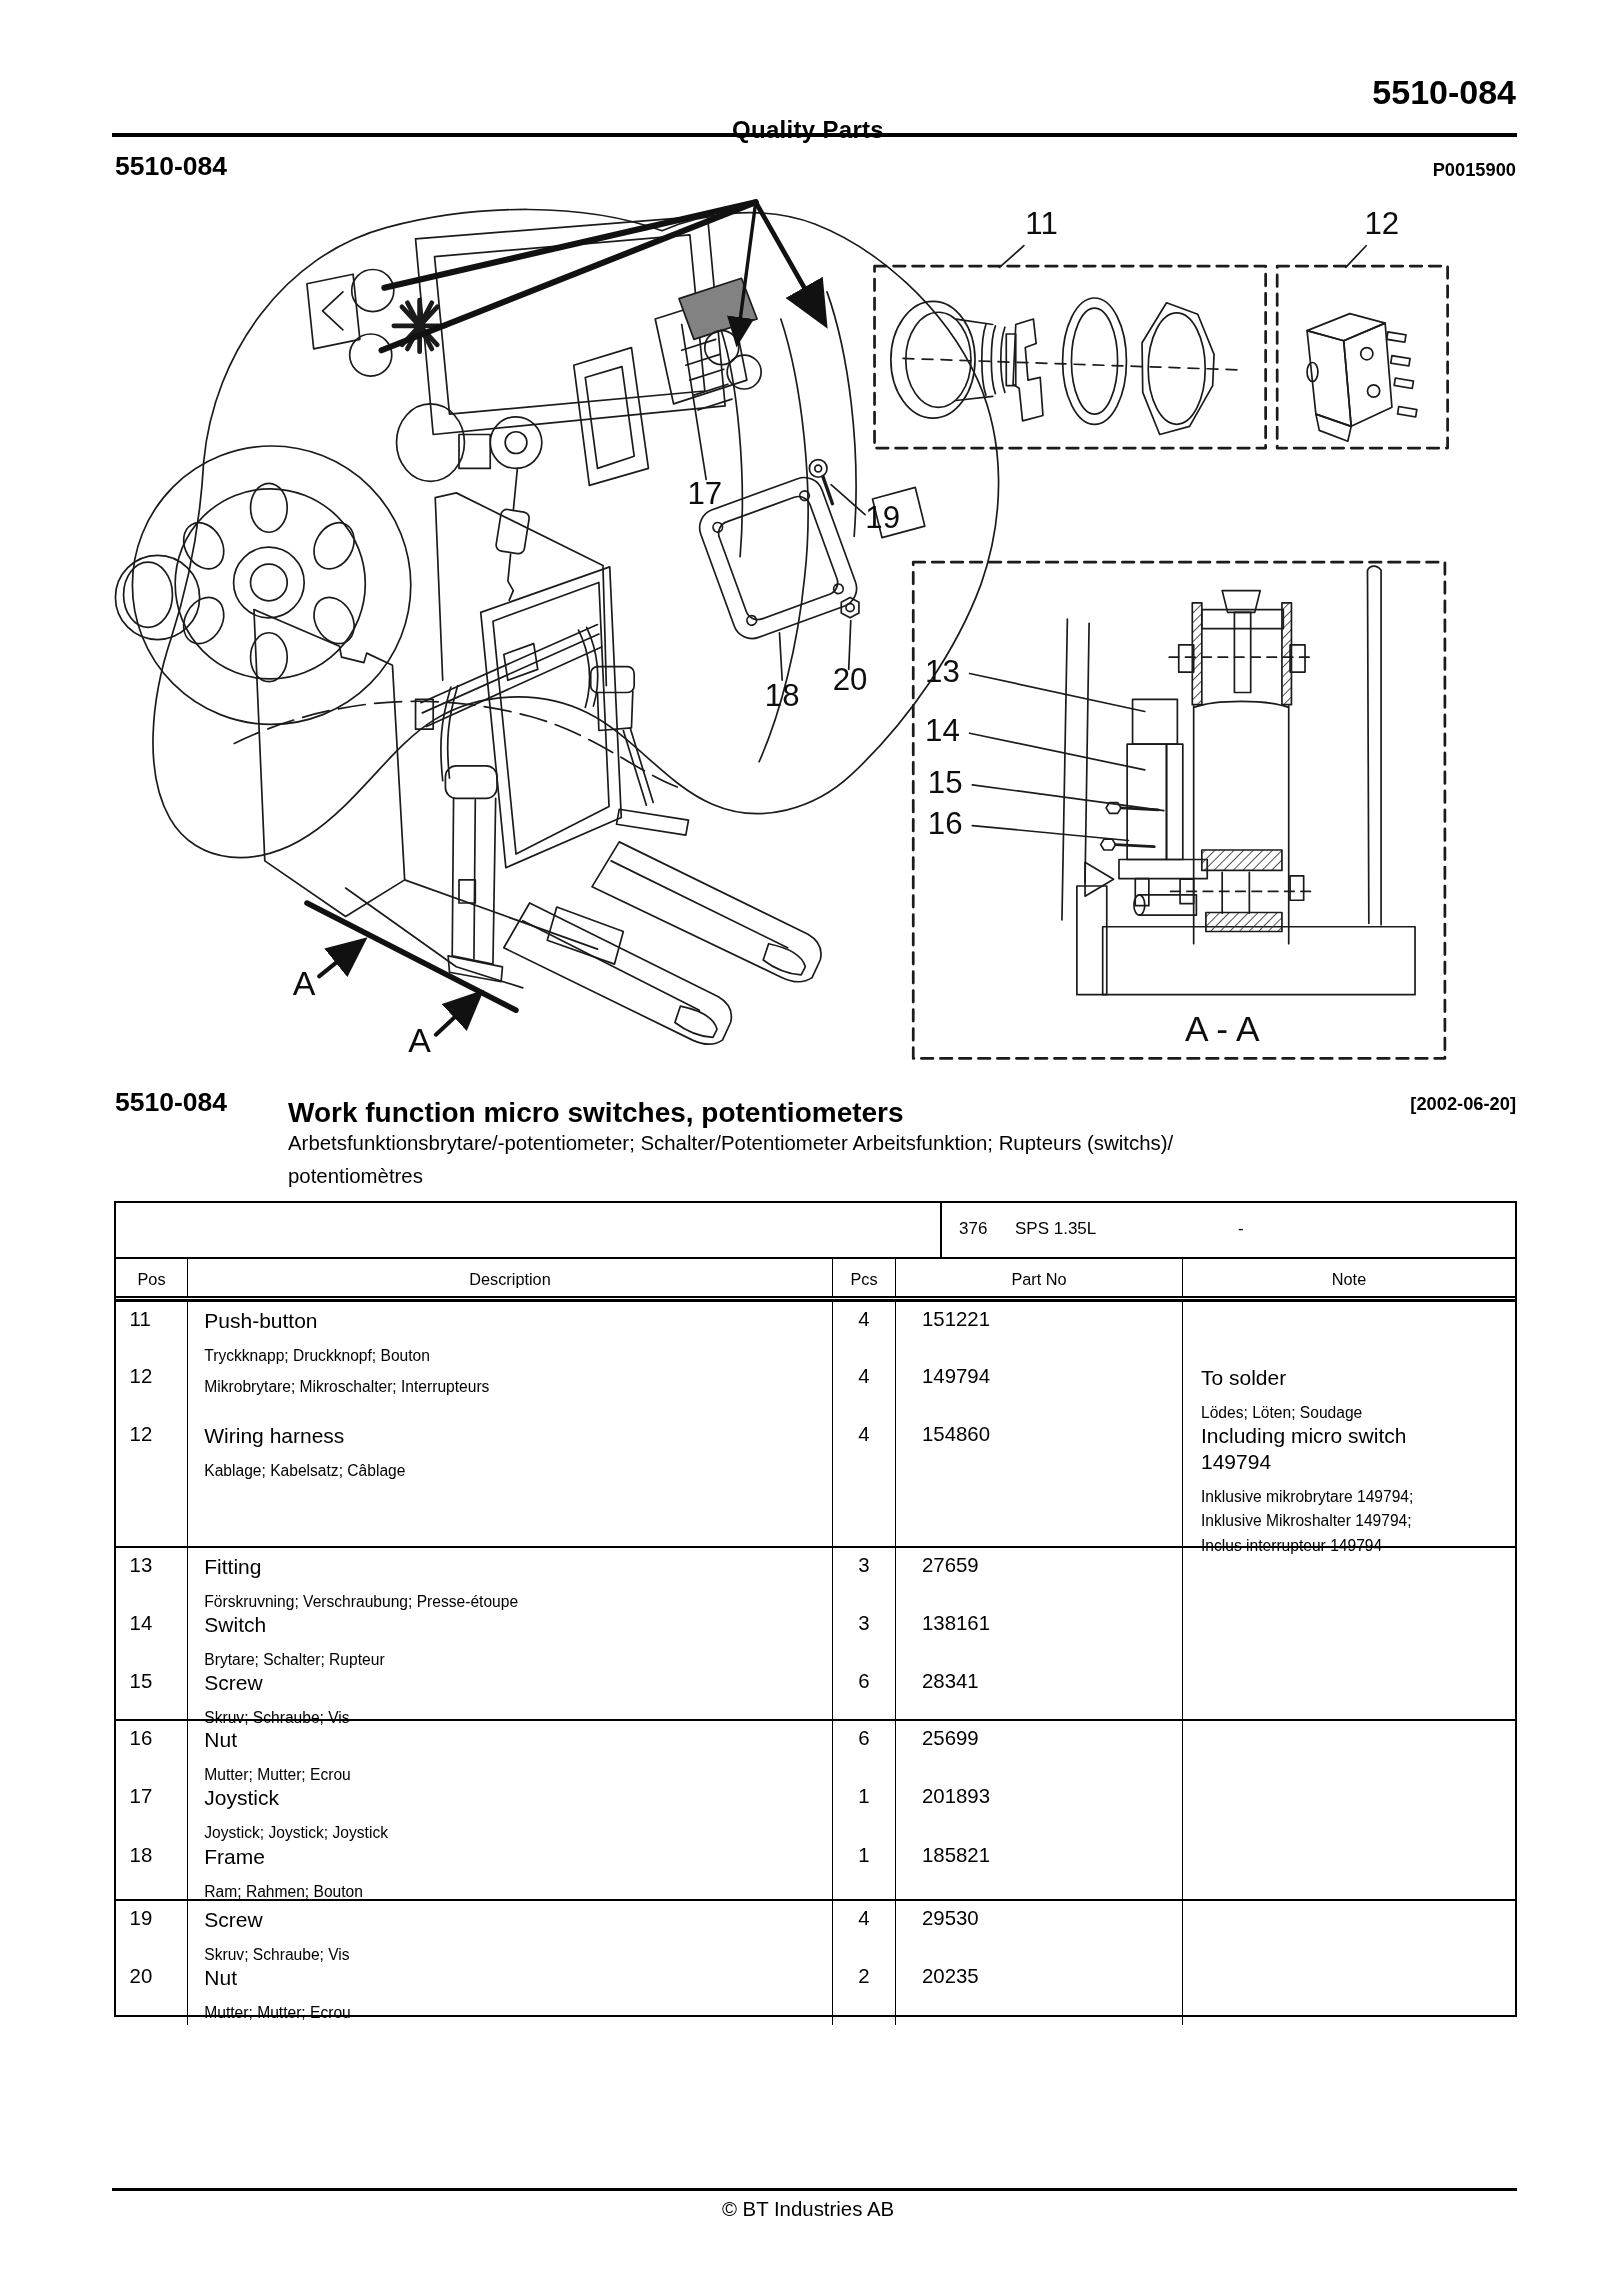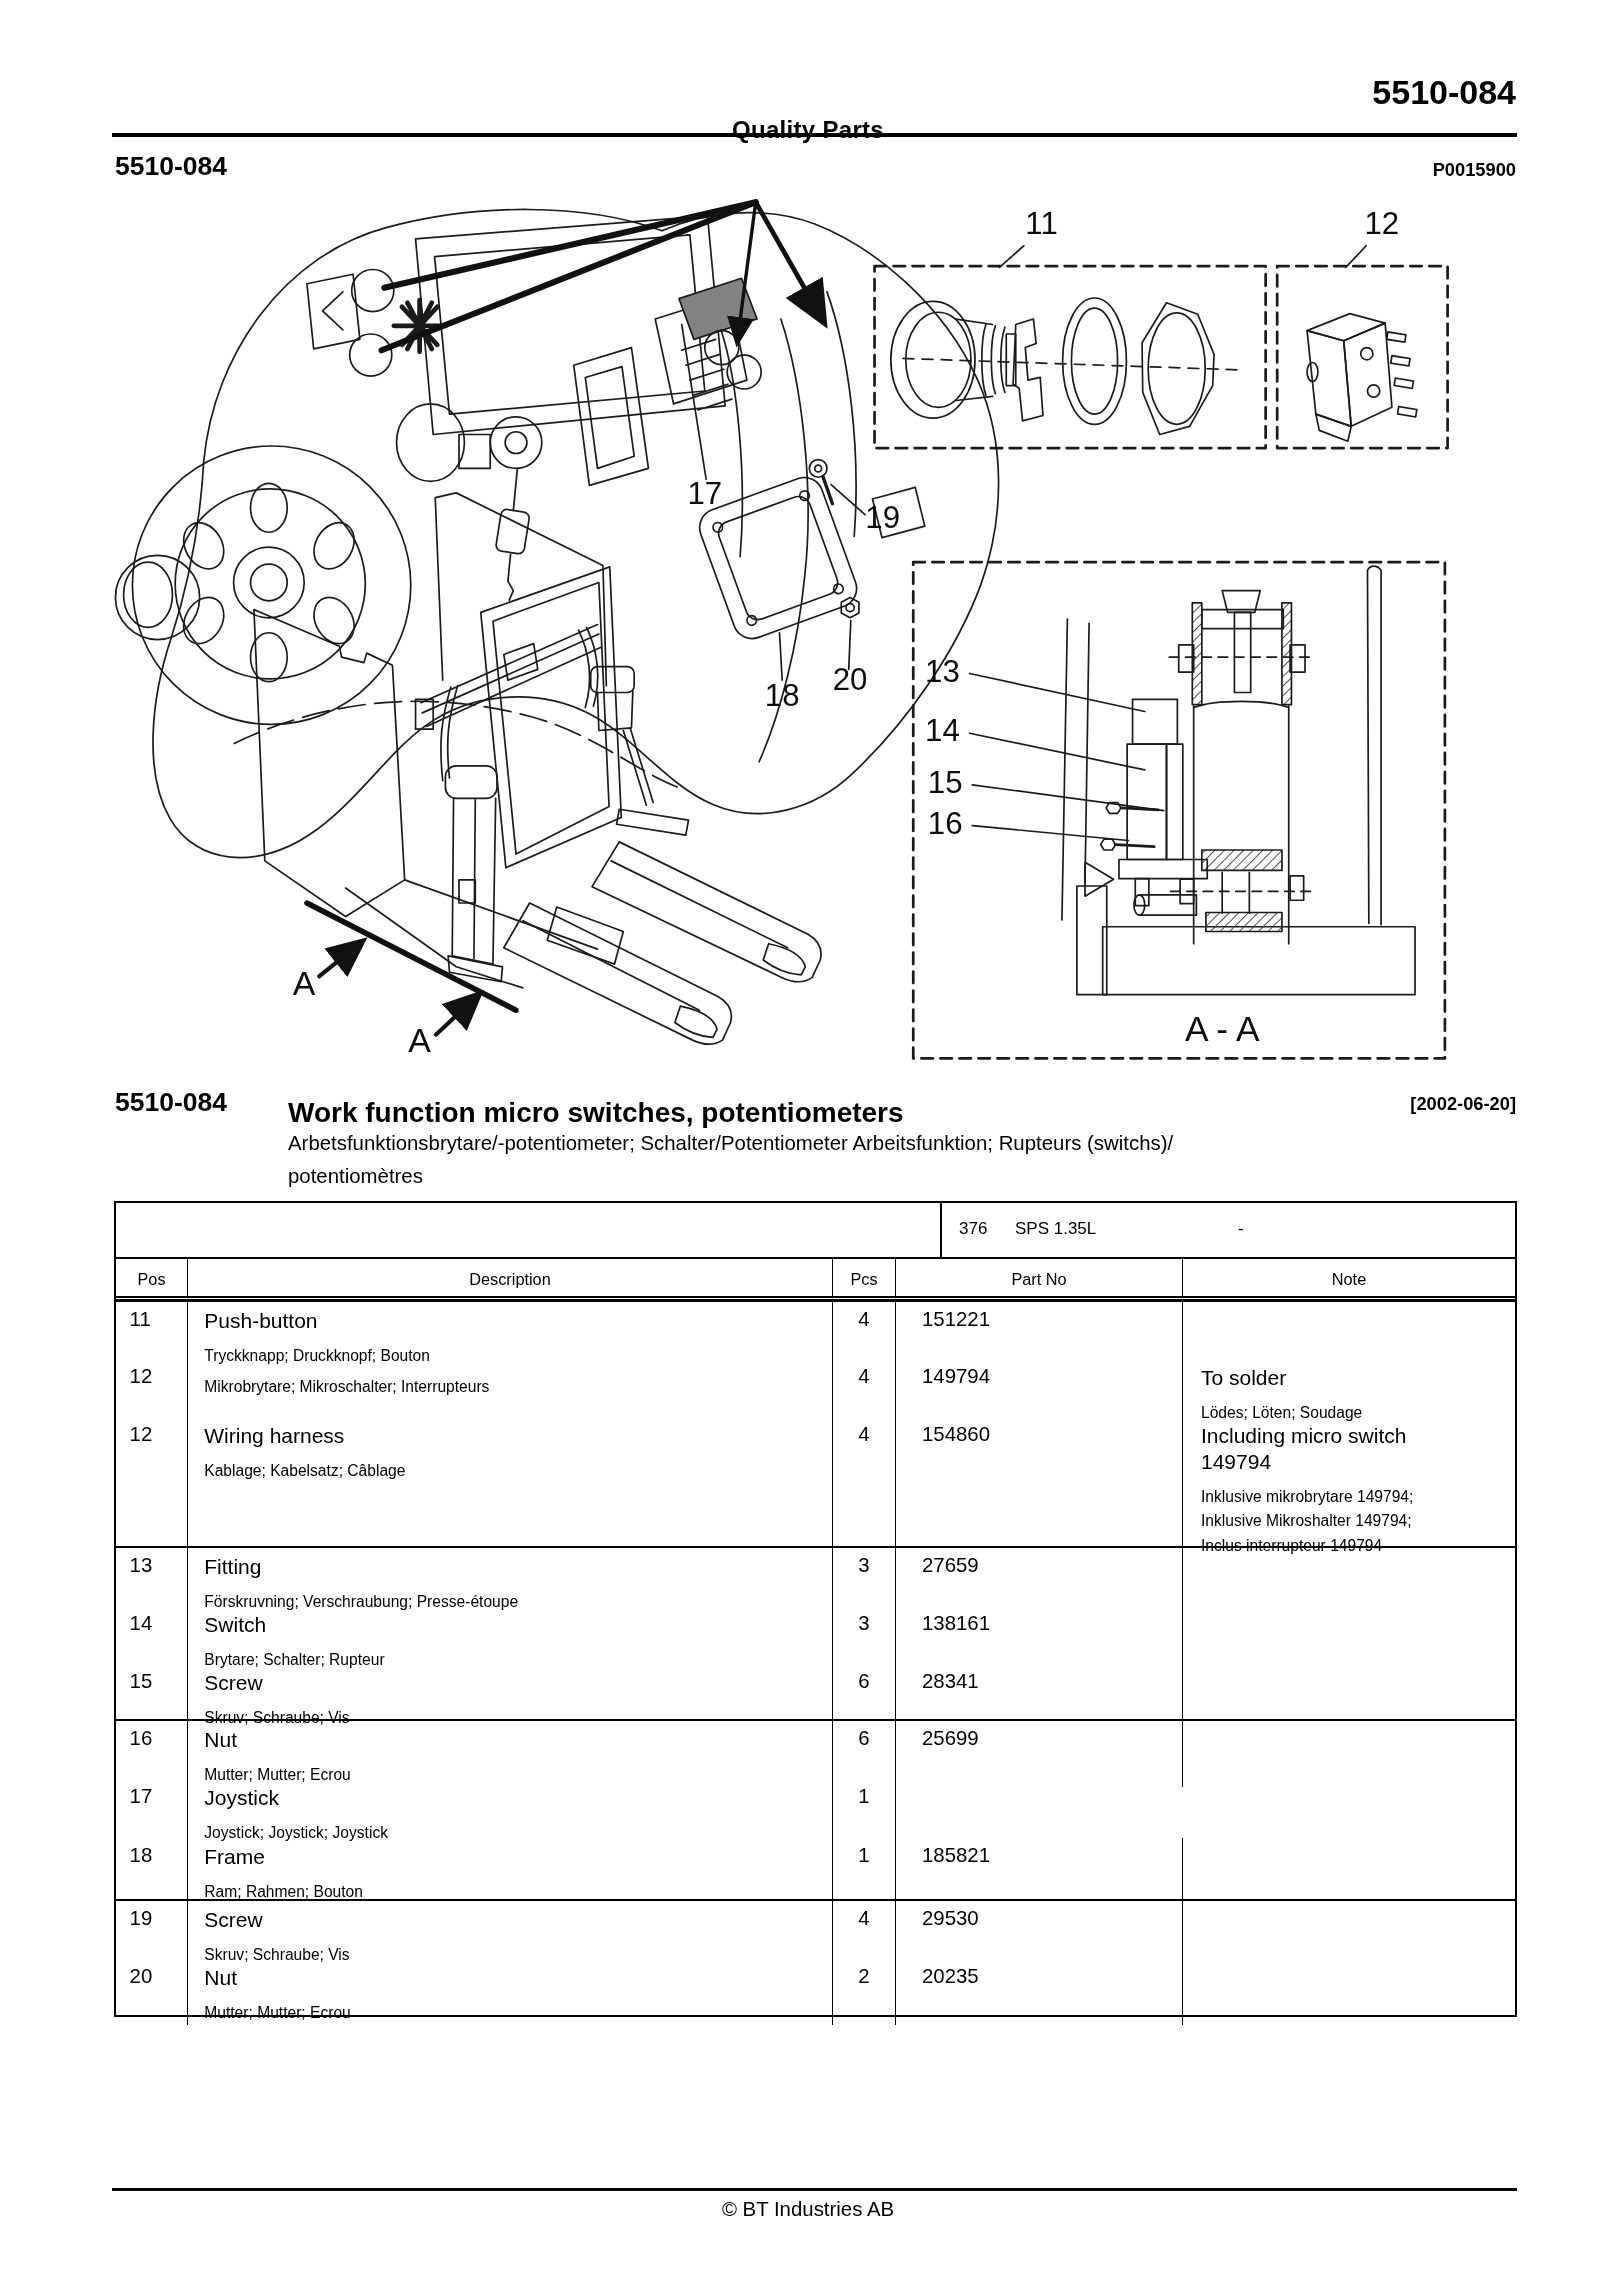--- a/index.html
+++ b/index.html
@@ -422,20 +422,21 @@
         <div class="c c-part">25699</div>
         <div class="c c-note"></div>
       </div>
       <div class="row h87">
         <div class="c c-pos">17</div>
         <div class="c c-desc">
           <div class="main-txt">Joystick</div>
           <div class="sub-txt">Joystick; Joystick; Joystick</div>
         </div>
         <div class="c c-pcs">1</div>
+        <div class="c c-part">201893</div>
         <div class="c c-note"></div>
       </div>
       <div class="row h90">
         <div class="c c-pos">18</div>
         <div class="c c-desc">
           <div class="main-txt">Frame</div>
           <div class="sub-txt">Ram; Rahmen; Bouton</div>
         </div>
         <div class="c c-pcs">1</div>
         <div class="c c-part">185821</div>

